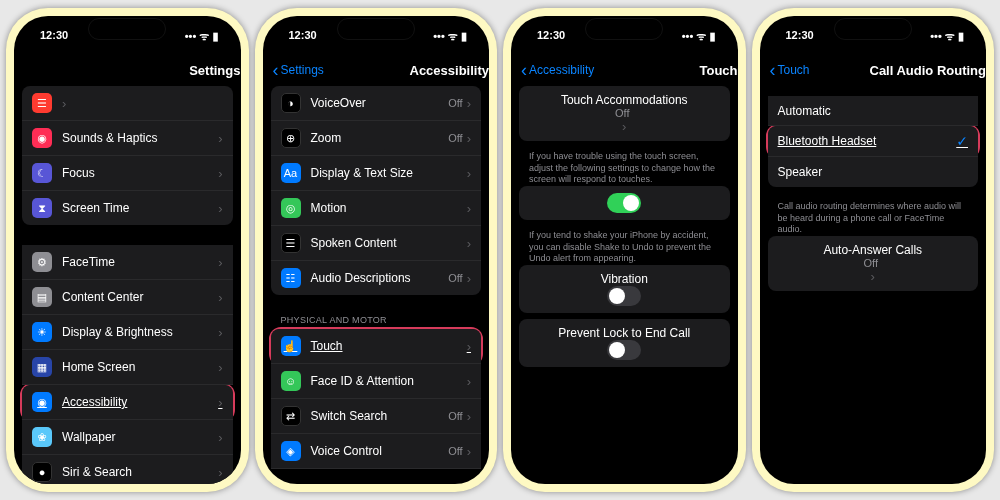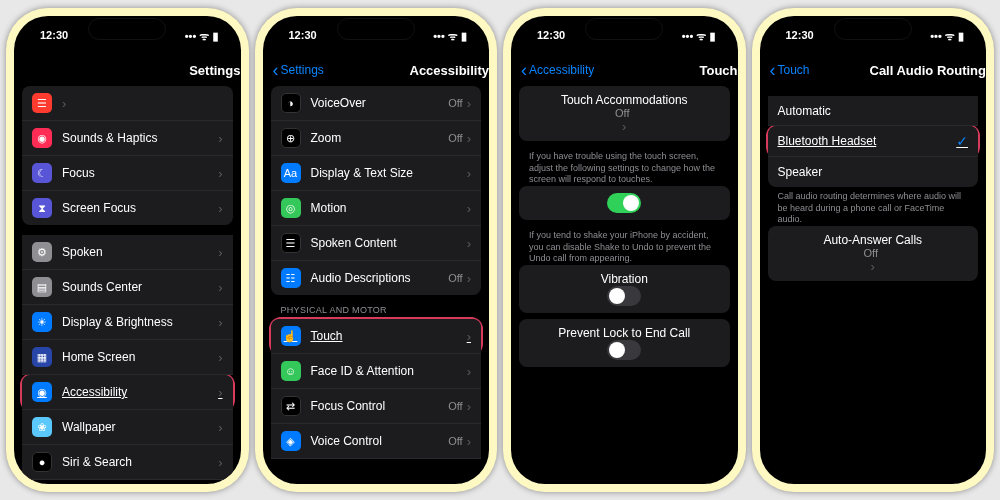--- a/index.html
+++ b/index.html
@@ -9,21 +9,21 @@
   .notch { position: absolute; top: 10px; left: 50%; transform: translateX(-50%); width: 78px; height: 22px; background: #000; border-radius: 14px; z-index: 10; border: 1px solid #111; }
   .statusbar { height: 38px; display: flex; justify-content: space-between; align-items: center; padding: 0 22px 0 26px; color: #fff; font-size: 11px; font-weight: 600; }
   .stat-right { display: flex; gap: 4px; align-items: center; }
   .header { height: 32px; display: flex; align-items: center; justify-content: flex-end; position: relative; color: #fff; font-size: 13px; font-weight: 600; }
   .header .back { position: absolute; left: 10px; color: #0a84ff; font-size: 12px; font-weight: 400; display: flex; align-items: center; gap: 2px; }
   .header .back::before { content: "‹"; font-size: 18px; line-height: 0; }
   .content { flex: 1; overflow: hidden; padding: 0 8px; }
   .group-header { color: #8e8e93; font-size: 9px; text-transform: uppercase; padding: 10px 10px 4px; letter-spacing: .3px; }
   .cell { background: #1c1c1e; display: flex; align-items: center; padding: 7px 10px; border-bottom: .5px solid #2a2a2c; color: #fff; font-size: 12px; min-height: 30px; position: relative; }
   .cell:first-of-type, .group-header + .cell { border-top-left-radius: 8px; border-top-right-radius: 8px; }
-  .cell.last { border-bottom-left-radius: 8px; border-bottom-right-radius: 8px; border-bottom: none; margin-bottom: 0; }
+  .cell.last { border-bottom-left-radius: 8px; border-bottom-right-radius: 8px; border-bottom: none; margin-bottom: 10px; }
   .cell.solo { border-radius: 8px; border-bottom: none; margin-bottom: 6px; flex-direction: column; }
   .icon { width: 20px; height: 20px; border-radius: 5px; margin-right: 10px; display: flex; align-items: center; justify-content: center; font-size: 11px; color: #fff; flex-shrink: 0; }
   .label { flex: 1; }
   .detail { color: #8e8e93; font-size: 11px; margin-right: 4px; }
   .chev { color: #5a5a5e; font-size: 13px; }
   .chev::after { content: "›"; }
   .toggle { width: 34px; height: 20px; border-radius: 10px; position: relative; }
   .toggle.on { background: #30d158; }
   .toggle.off { background: #39393d; }
   .toggle::after { content: ""; width: 16px; height: 16px; background: #fff; border-radius: 50%; position: absolute; top: 2px; }
@@ -61,32 +61,32 @@
           <span class="label">Sounds &amp; Haptics</span>
           <span class="chev"></span>
         </div>
         <div class="cell">
           <span class="icon c-purple">☾</span>
           <span class="label">Focus</span>
           <span class="chev"></span>
         </div>
         <div class="cell last">
           <span class="icon c-purple">⧗</span>
-          <span class="label">Screen Focus</span>
+          <span class="label">Screen Time</span>
           <span class="chev"></span>
         </div>
         <div class="sep"></div>
         <div class="cell">
           <span class="icon c-gray">⚙</span>
-          <span class="label">Spoken</span>
+          <span class="label">FaceTime</span>
           <span class="chev"></span>
         </div>
         <div class="cell">
           <span class="icon c-gray">▤</span>
-          <span class="label">Sounds Center</span>
+          <span class="label">Content Center</span>
           <span class="chev"></span>
         </div>
         <div class="cell">
           <span class="icon c-blue">☀</span>
           <span class="label">Display &amp; Brightness</span>
           <span class="chev"></span>
         </div>
         <div class="cell">
           <span class="icon c-dkblue">▦</span>
           <span class="label">Home Screen</span>
@@ -166,21 +166,21 @@
             <span class="chev"></span>
           </div>
         </div>
         <div class="cell">
           <span class="icon c-green">☺</span>
           <span class="label">Face ID &amp; Attention</span>
           <span class="chev"></span>
         </div>
         <div class="cell">
           <span class="icon c-black">⇄</span>
-          <span class="label">Focus Control</span>
+          <span class="label">Switch Search</span>
           <span class="detail">Off</span>
           <span class="chev"></span>
         </div>
         <div class="cell">
           <span class="icon c-blue">◈</span>
           <span class="label">Voice Control</span>
           <span class="detail">Off</span>
           <span class="chev"></span>
         </div>
       </div>
@@ -201,21 +201,21 @@
     <div class="content" id="p3">
         <div class="cell solo">
           <span class="label">Touch Accommodations</span>
           <span class="detail">Off</span>
           <span class="chev"></span>
         </div>
         <div class="note">If you have trouble using the touch screen, adjust the following settings to change how the screen will respond to touches.</div>
         <div class="cell solo">
           <span class="toggle on"></span>
         </div>
-        <div class="note">If you tend to shake your iPhone by accident, you can disable Shake to Undo to prevent the Undo call from appearing.</div>
+        <div class="note">If you tend to shake your iPhone by accident, you can disable Shake to Undo to prevent the Undo alert from appearing.</div>
         <div class="cell solo">
           <span class="label">Vibration</span>
           <span class="toggle off"></span>
         </div>
         <div class="cell solo">
           <span class="label">Prevent Lock to End Call</span>
           <span class="toggle off"></span>
         </div>
       </div>
   </div>

